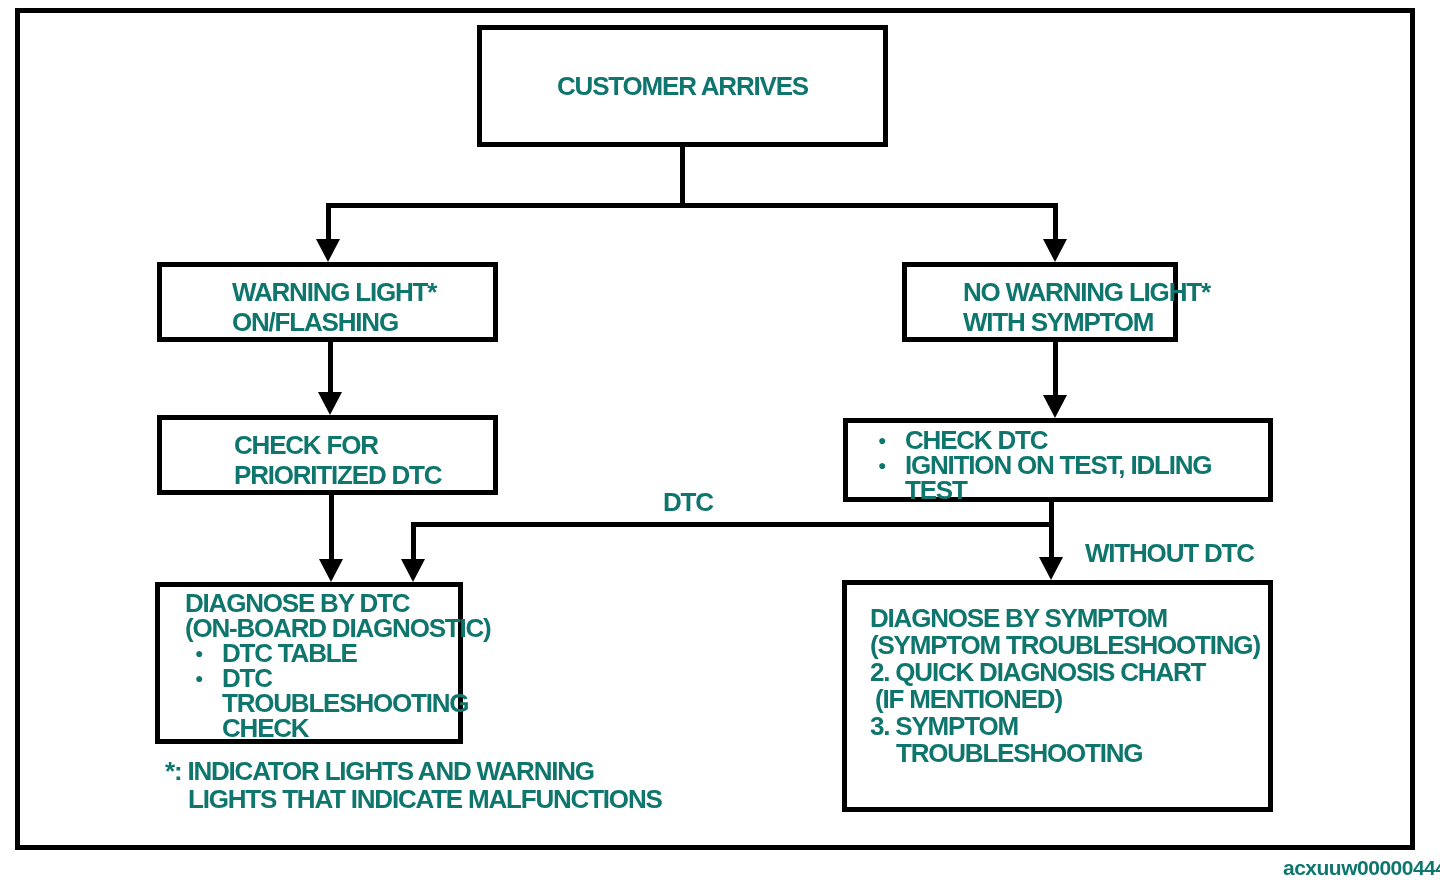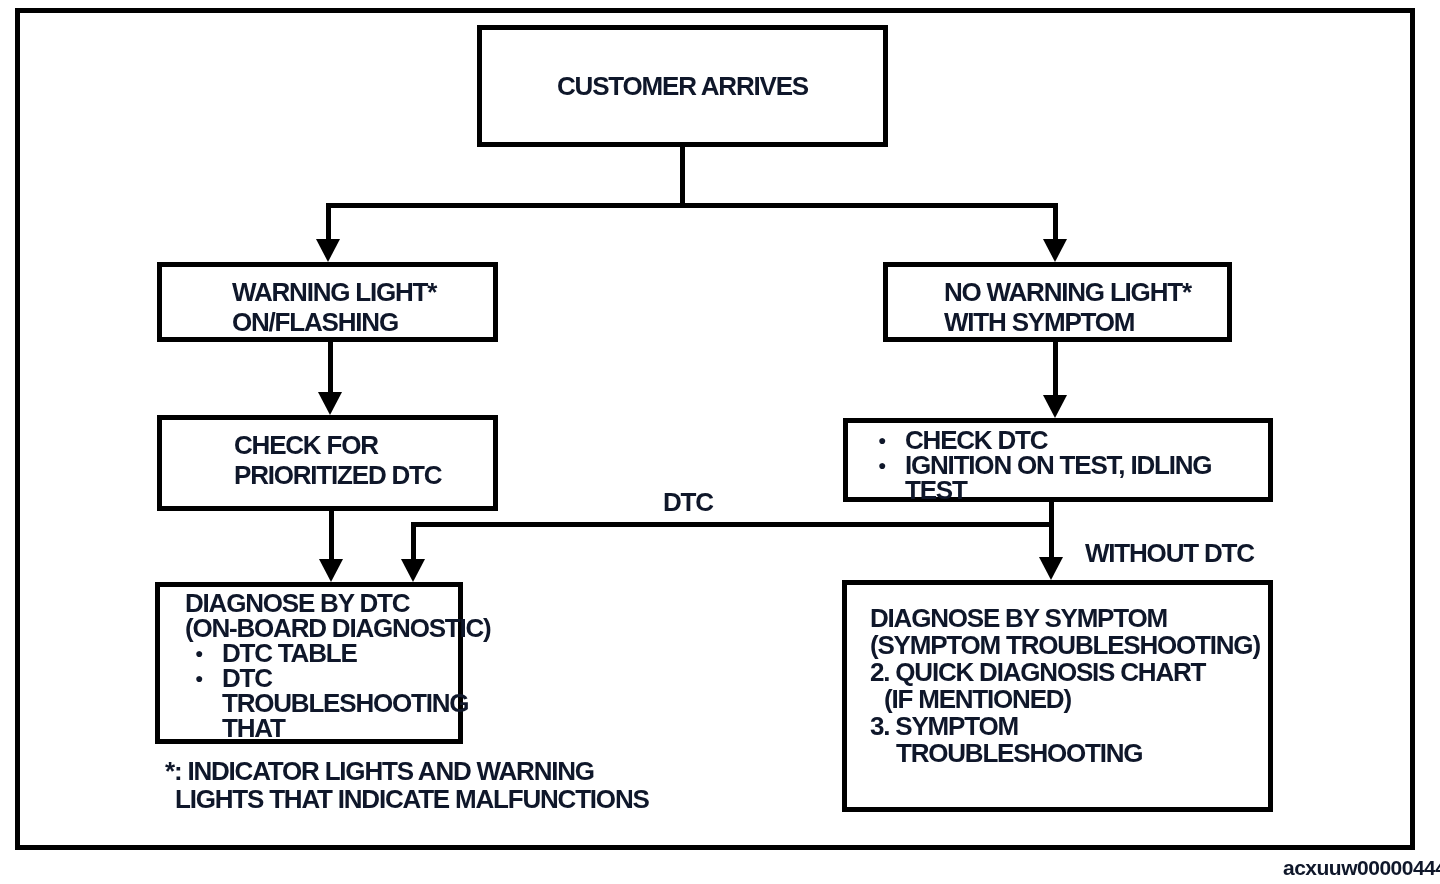--- a/index.html
+++ b/index.html
@@ -1,55 +1,55 @@
 <!DOCTYPE html>
 <html><head>
 <meta charset="utf-8">
 <style>
   html,body{margin:0;padding:0;background:#ffffff;}
   .canvas{
-    position:relative;width:1440px;height:884px;background:#ffffff;color:#0f172a;
+    position:relative;width:1440px;height:884px;background:#ffffff;color:#0f766e;
     font-family:"Liberation Sans",sans-serif;font-weight:bold;font-size:26px;
     letter-spacing:-1.2px;overflow:hidden;
   }
   .frame{position:absolute;left:15px;top:8px;width:1400px;height:842px;
     border:5px solid #000;box-sizing:border-box;}
   .box{position:absolute;border:5px solid #000;box-sizing:border-box;background:#fff;}
   .line{position:absolute;background:#000;}
   .arrow{position:absolute;width:0;height:0;
     border-left:12px solid transparent;border-right:12px solid transparent;
     border-top:23px solid #000;}
   .lbl{position:absolute;white-space:nowrap;}
   .ln{white-space:nowrap;}
 
   #customer-box{left:477px;top:25px;width:411px;height:122px;
     display:flex;align-items:center;justify-content:center;}
   #warn-box{left:157px;top:262px;width:341px;height:80px;
     padding:10px 0 12px 70px;line-height:30px;}
-  #nowarn-box{left:883px;top:262px;width:349px;height:80px;
+  #nowarn-box{left:902px;top:262px;width:276px;height:80px;
     padding:10px 0 12px 56px;line-height:30px;}
-  #checkpri-box{left:157px;top:415px;width:341px;height:96px;
+  #checkpri-box{left:157px;top:415px;width:341px;height:80px;
     padding:10px 0 0 72px;line-height:30px;}
   #checkdtc-box{left:843px;top:418px;width:430px;height:84px;
     padding:5px 0 0 30px;line-height:25px;}
   #diagdtc-box{left:155px;top:582px;width:308px;height:162px;
     padding:4px 0 0 25px;line-height:25px;}
   #diagsym-box{left:842px;top:580px;width:431px;height:232px;
     padding:20px 0 4px 23px;line-height:27px;}
 
   .brow{display:flex;}
   .bullet{flex:0 0 27px;width:27px;font-size:14px;}
   #diagdtc-box .brow{margin-left:10px;}
-  .ind1{margin-left:14px;}
+  .ind1{margin-left:5px;}
   .ind2{margin-left:26px;}
 
   #dtc-label{left:663px;top:487px;}
   #withoutdtc-label{left:1085px;top:538px;}
   #footnote{position:absolute;left:165px;top:757px;line-height:28px;}
-  #footnote .fn2{margin-left:10px;}
+  #footnote .fn2{margin-left:23px;}
   #figure-code{left:1283px;top:856px;font-size:21px;letter-spacing:-0.5px;}
 </style>
 </head>
 <body>
 
 <div class="canvas">
 
   <div class="frame"></div>
 
   <div class="line" style="left:680px;top:145px;width:5px;height:62px;"></div>
@@ -118,21 +118,21 @@
     <div class="brow">
       <span class="bullet">●</span>
       <span class="ln">DTC</span>
     </div>
     <div class="brow">
       <span class="bullet"></span>
       <span class="ln">TROUBLESHOOTING</span>
     </div>
     <div class="brow">
       <span class="bullet"></span>
-      <span class="ln">THAT</span>
+      <span class="ln">CHECK</span>
     </div>
   </div>
 
   <div class="box" id="diagsym-box">
     <div class="ln">DIAGNOSE BY SYMPTOM</div>
     <div class="ln">(SYMPTOM TROUBLESHOOTING)</div>
     <div class="ln">2. QUICK DIAGNOSIS CHART</div>
     <div class="ln ind1">(IF MENTIONED)</div>
     <div class="ln">3. SYMPTOM</div>
     <div class="ln ind2">TROUBLESHOOTING</div>

